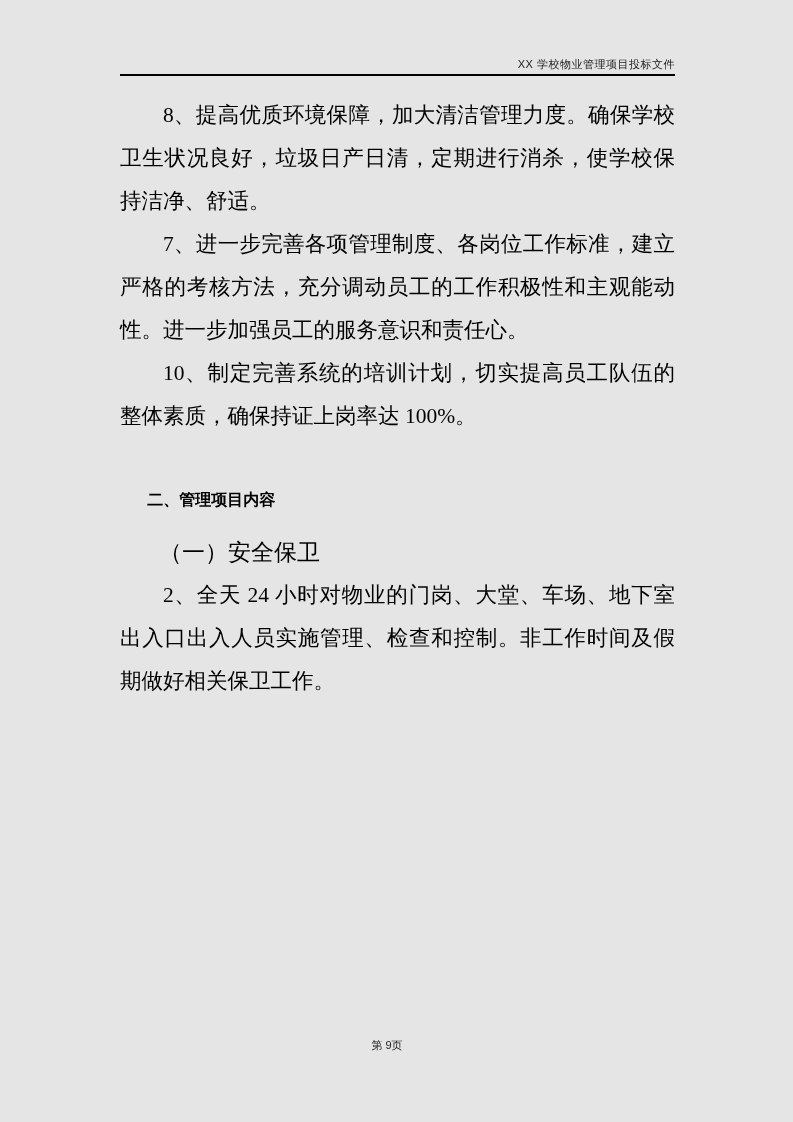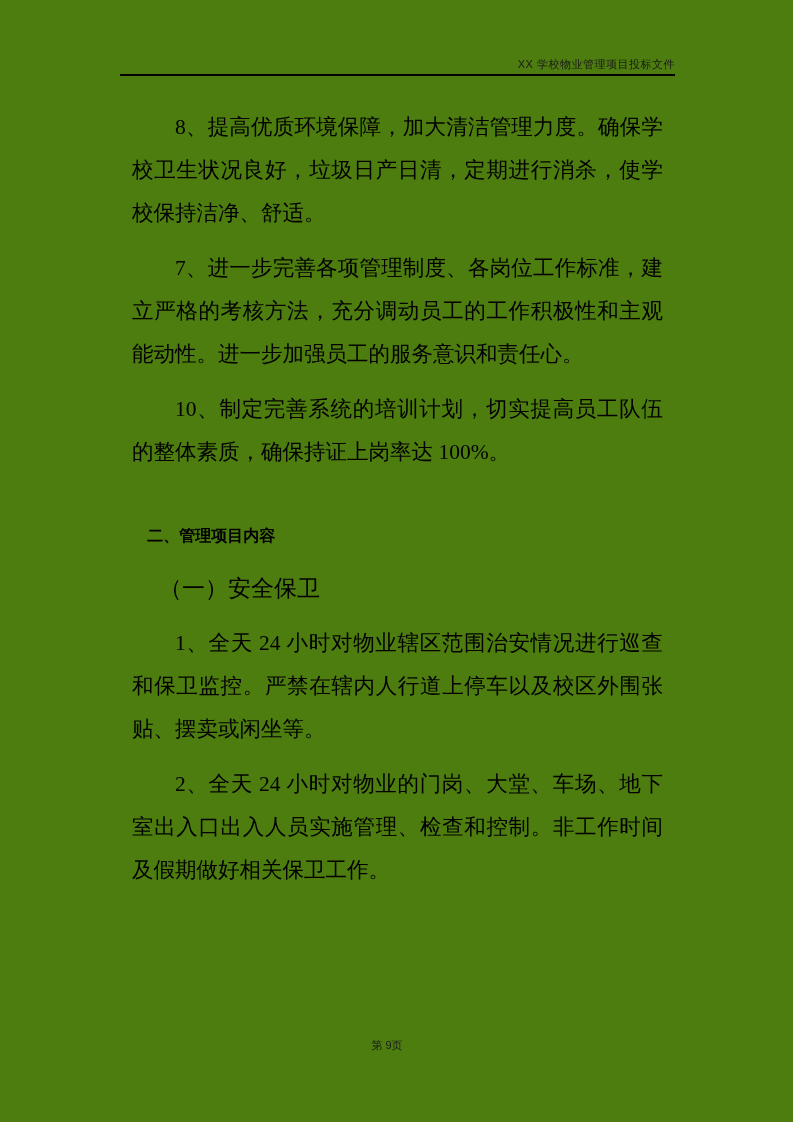--- a/index.html
+++ b/index.html
@@ -4,21 +4,21 @@
 <style>
   html, body {
     margin: 0;
     padding: 0;
     background: #ffffff;
   }
   .page {
     position: relative;
     width: 793px;
     height: 1122px;
-    background: #4d7c0f;
+    background: #e5e5e5;
     overflow: hidden;
     font-family: "Liberation Serif", "DejaVu Serif", serif;
     color: #000000;
   }
   
   .page-header {
     position: absolute;
     top: 57px;
     left: 120px;
     width: 555px;
@@ -43,21 +43,21 @@
     position: absolute;
     top: 94px;
     left: 120px;
     width: 555px;
     font-size: 21.5px;
     line-height: 43px;
     text-align: justify;
     text-justify: inter-ideograph;
   }
   .para {
-    margin: 12px;
+    margin: 0;
     text-indent: 2em;
   }
   .heading1 {
     margin: 40px 0 0 0;
     text-indent: 1.7em;
     font-family: "Liberation Sans", "DejaVu Sans", sans-serif;
     font-weight: bold;
     font-size: 16px;
     line-height: 43px;
     text-align: left;
@@ -93,21 +93,20 @@
     <span class="header-title">XX 学校物业管理项目投标文件</span>
     <div class="header-divider"></div>
   </div>
 
   <div class="doc-content">
     <p class="para">8、提高优质环境保障，加大清洁管理力度。确保学校卫生状况良好，垃圾日产日清，定期进行消杀，使学校保持洁净、舒适。</p>
     <p class="para">7、进一步完善各项管理制度、各岗位工作标准，建立严格的考核方法，充分调动员工的工作积极性和主观能动性。进一步加强员工的服务意识和责任心。</p>
     <p class="para">10、制定完善系统的培训计划，切实提高员工队伍的整体素质，确保持证上岗率达 100%。</p>
     <p class="heading1">二、管理项目内容</p>
     <p class="heading2">（一）安全保卫</p>
-    <p class="para">1、全天 24 小时对物业辖区范围治安情况进行巡查和保卫监控。严禁在辖内人行道上停车以及校区外围张贴、摆卖或闲坐等。</p>
     <p class="para">2、全天 24 小时对物业的门岗、大堂、车场、地下室出入口出入人员实施管理、检查和控制。非工作时间及假期做好相关保卫工作。</p>
   </div>
 
   <div class="page-footer">
     <span>第 9页</span>
   </div>
 
 </div>
 
 </body></html>

